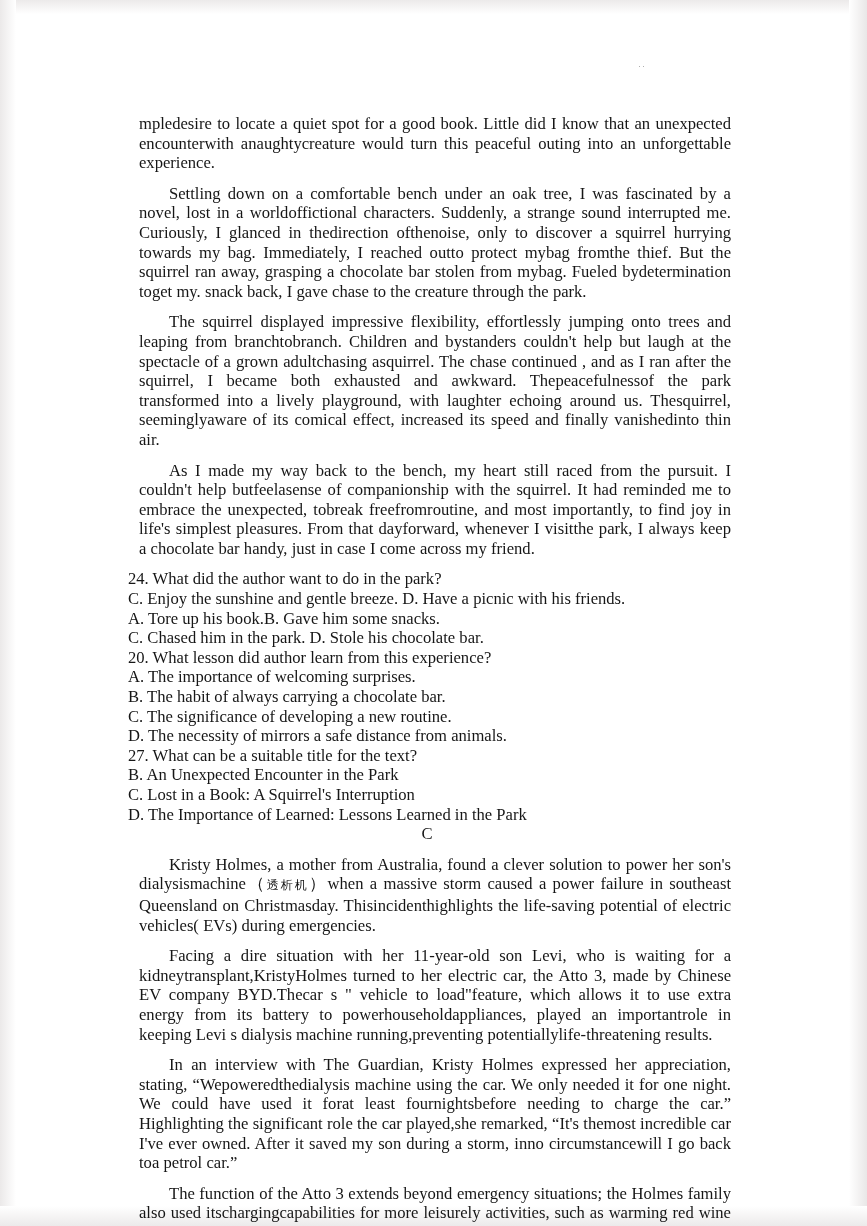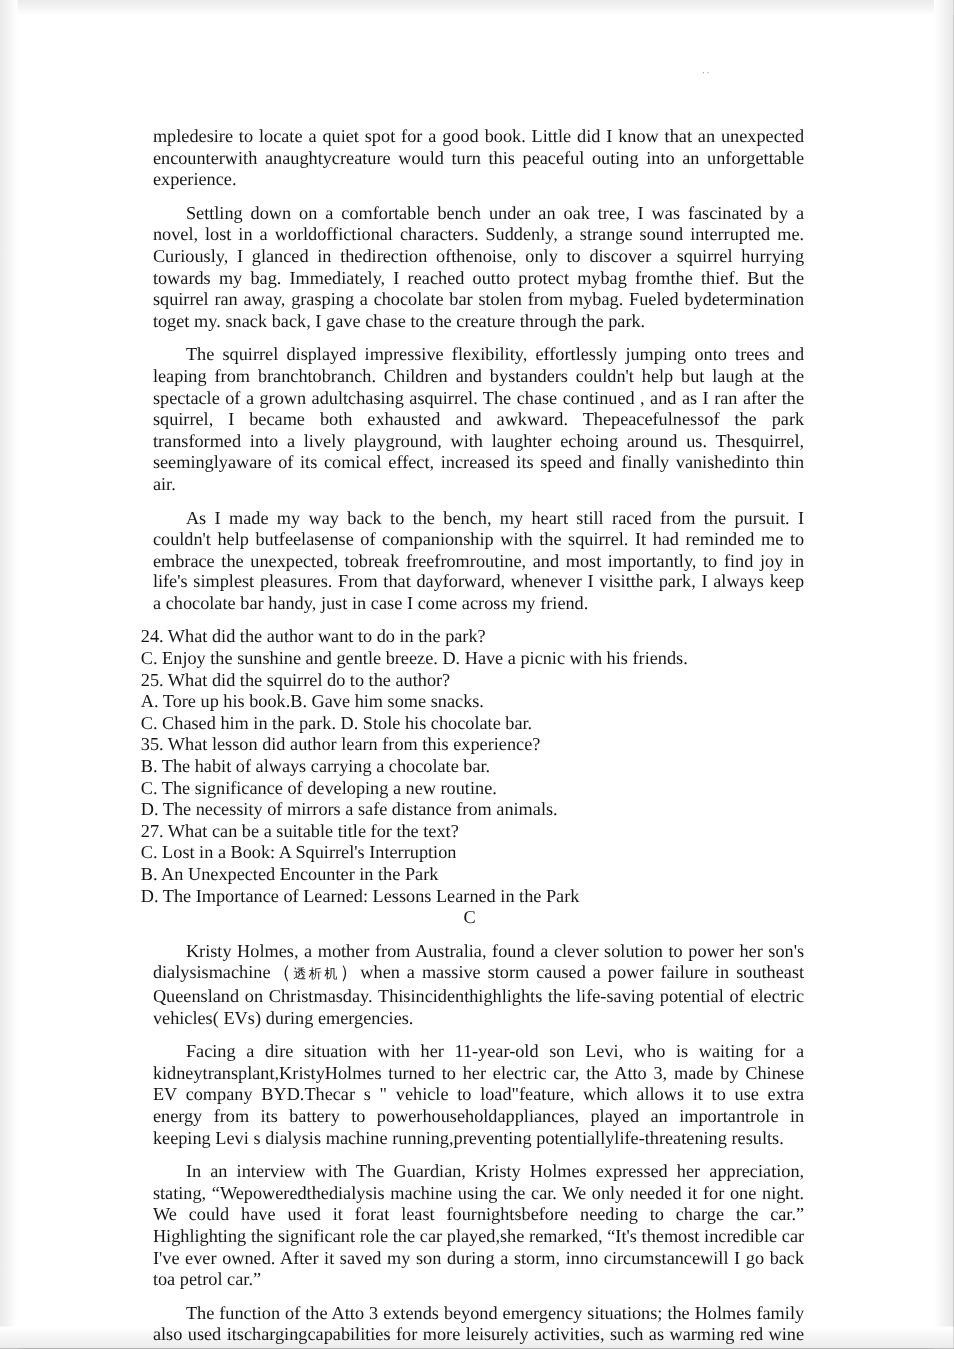--- a/index.html
+++ b/index.html
@@ -109,32 +109,32 @@
   <div class="content">
 
     <p class="para last-line-stretch">mpledesire to locate a quiet spot for a good book. Little did I know that an unexpected encounterwith anaughtycreature would turn this peaceful outing into an unforgettable experience.</p>
     <p class="para indent">Settling down on a comfortable bench under an oak tree, I was fascinated by a novel, lost in a worldoffictional characters. Suddenly, a strange sound interrupted me. Curiously, I glanced in thedirection ofthenoise, only to discover a squirrel hurrying towards my bag. Immediately, I reached outto protect mybag fromthe thief. But the squirrel ran away, grasping a chocolate bar stolen from mybag. Fueled bydetermination toget my. snack back, I gave chase to the creature through the park.</p>
     <p class="para indent">The squirrel displayed impressive flexibility, effortlessly jumping onto trees and leaping from branchtobranch. Children and bystanders couldn't help but laugh at the spectacle of a grown adultchasing asquirrel. The chase continued , and as I ran after the squirrel, I became both exhausted and awkward. Thepeacefulnessof the park transformed into a lively playground, with laughter echoing around us. Thesquirrel, seeminglyaware of its comical effect, increased its speed and finally vanishedinto thin air.</p>
     <p class="para indent">As I made my way back to the bench, my heart still raced from the pursuit. I couldn't help butfeelasense of companionship with the squirrel. It had reminded me to embrace the unexpected, tobreak freefromroutine, and most importantly, to find joy in life's simplest pleasures. From that dayforward, whenever I visitthe park, I always keep a chocolate bar handy, just in case I come across my friend.</p>
 
     <p class="qline">24. What did the author want to do in the park?</p>
     <p class="qline">C. Enjoy the sunshine and gentle breeze. D. Have a picnic with his friends.</p>
 
-    <p class="qline">25. What did the squirrel do to the author?</p>
     <p class="qline">A. Tore up his book.B. Gave him some snacks.</p>
     <p class="qline">C. Chased him in the park. D. Stole his chocolate bar.</p>
 
-    <p class="qline">35. What lesson did author learn from this experience?</p>
+    <p class="qline">20. What lesson did author learn from this experience?</p>
+    <p class="qline">A. The importance of welcoming surprises.</p>
     <p class="qline">B. The habit of always carrying a chocolate bar.</p>
     <p class="qline">C. The significance of developing a new routine.</p>
     <p class="qline">D. The necessity of mirrors a safe distance from animals.</p>
 
     <p class="qline">27. What can be a suitable title for the text?</p>
+    <p class="qline">B. An Unexpected Encounter in the Park</p>
     <p class="qline">C. Lost in a Book: A Squirrel's Interruption</p>
-    <p class="qline">B. An Unexpected Encounter in the Park</p>
     <p class="qline">D. The Importance of Learned: Lessons Learned in the Park</p>
 
     <p class="section-head">C</p>
 
     <p class="para indent"><span>Kristy Holmes, a mother from Australia, found a clever solution to power her son's dialysismachine（</span><span class="cjk">透析机</span><span>）when a massive storm caused a power failure in southeast Queensland on Christmasday. Thisincidenthighlights the life-saving potential of electric vehicles( EVs) during emergencies.</span></p>
     <p class="para indent">Facing a dire situation with her 11-year-old son Levi, who is waiting for a kidneytransplant,KristyHolmes turned to her electric car, the Atto 3, made by Chinese EV company BYD.Thecar s  " vehicle to load"feature, which allows it to use extra energy from its battery to powerhouseholdappliances, played an importantrole in keeping Levi  s dialysis machine running,preventing potentiallylife-threatening results.</p>
     <p class="para indent">In an interview with The Guardian, Kristy Holmes expressed her appreciation, stating, “Wepoweredthedialysis machine using the car. We only needed it for one night. We could have used it forat least fournightsbefore needing to charge the car.” Highlighting the significant role the car played,she remarked, “It's themost incredible car I've ever owned. After it saved my son during a storm, inno circumstancewill I go back toa petrol car.”</p>
     <p class="para indent">The function of the Atto 3 extends beyond emergency situations; the Holmes family also used itschargingcapabilities for more leisurely activities, such as warming red wine for a movie night.Thisillustrates the diverseapplications of electric vehicles, transcending their role as eco-friendlytransportationto become indispensablepower sources for various everyday situations.</p>
     <p class="para indent last-line-stretch">Kristy Holmesfirsthand experience in Australia mirrors a broader pattern witnessed duringthe aftermath ofHurricane Ian on the Florida coast in 2022. Ford reported a notable 127% increase inthe useof their F-150Lightning electric pickups as mobile power generators. In hurricane-affectedregions, electrictrucks emerged asvital resources for cooking meals and illuminating households,stress</p>
 

